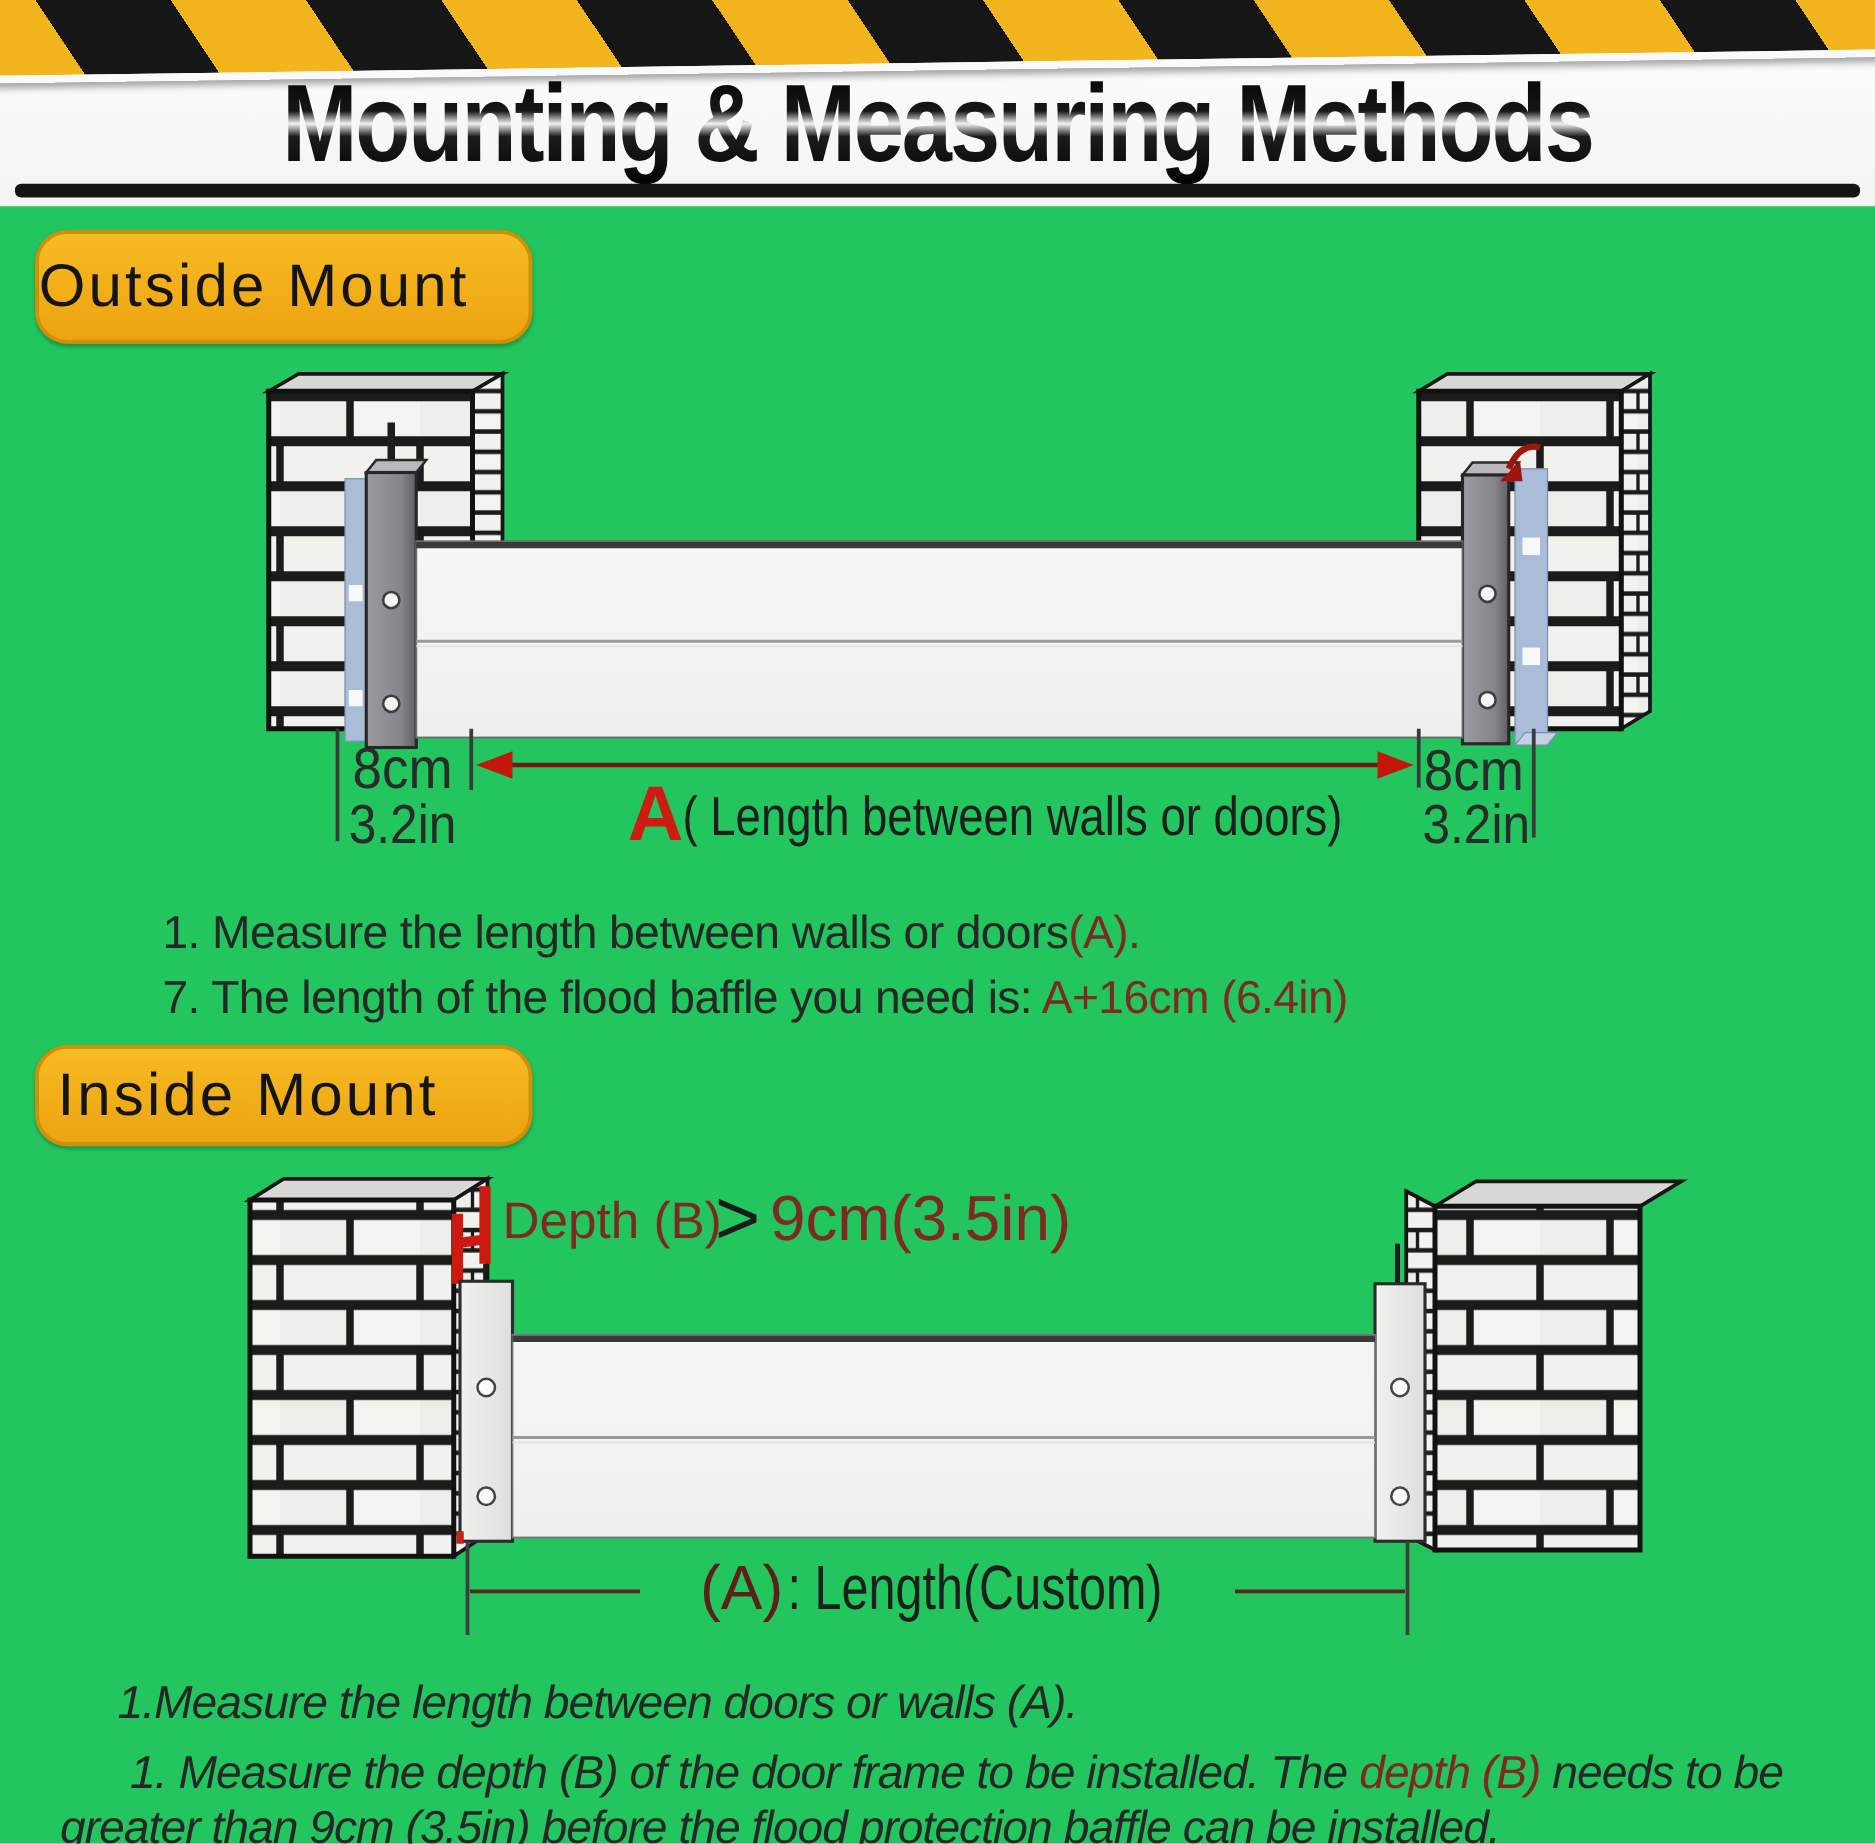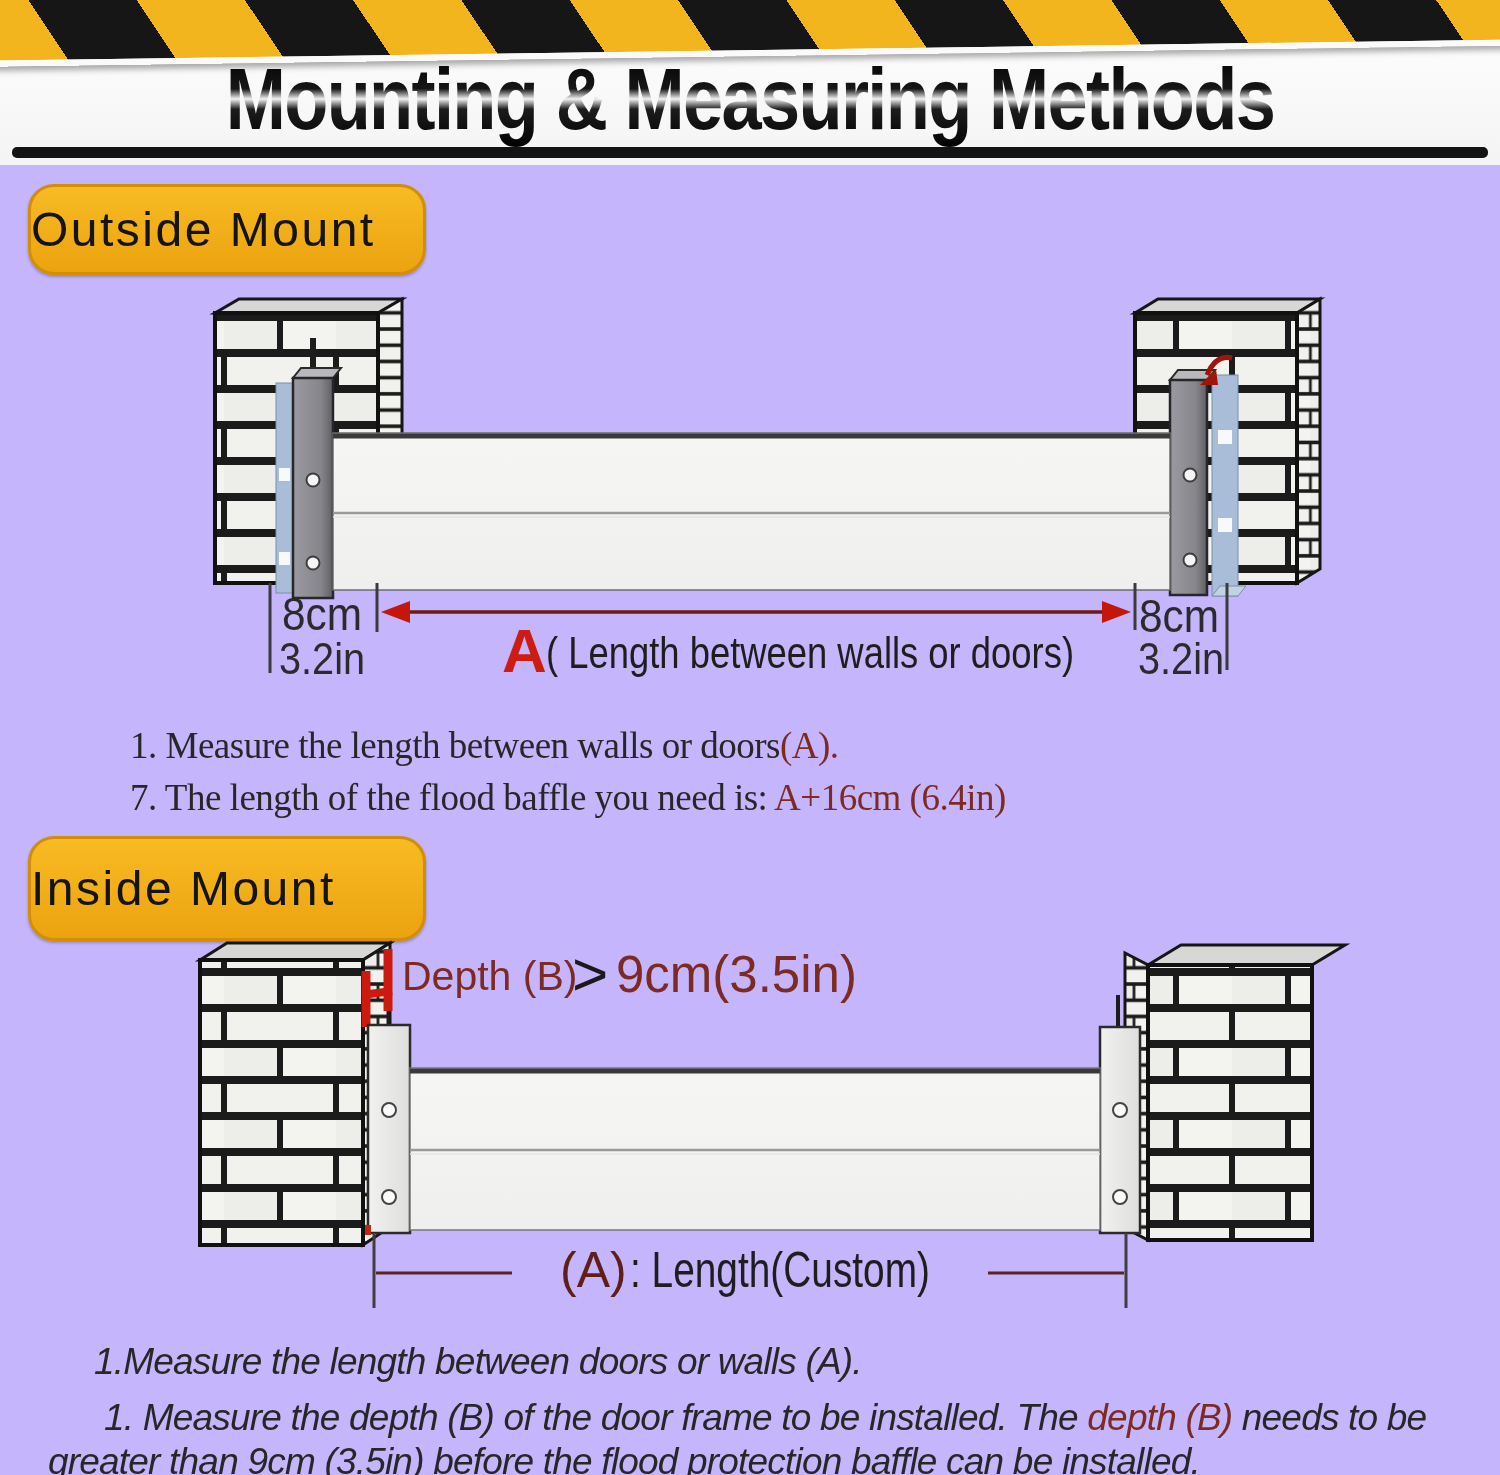--- a/index.html
+++ b/index.html
@@ -1,16 +1,16 @@
 <!DOCTYPE html>
 <html><head>
 <meta charset="utf-8">
 <style>
   html,body{margin:0;padding:0;background:#ffffff;}
-  .page{position:relative;width:1500px;height:1475px;background:#c4b5fd;overflow:hidden;
+  .page{position:relative;width:1500px;height:1475px;background:#22c55e;overflow:hidden;
         font-family:"Liberation Sans",sans-serif;}
 
   
   .header{position:absolute;top:0;left:0;width:1500px;height:165px;overflow:hidden;background:linear-gradient(180deg,#ffffff,#f4f4f4);}
   .hazard{position:absolute;top:-64px;left:-40px;width:1600px;height:114px;
           background:repeating-linear-gradient(57deg,#f2b51d 0 90px,#161616 90px 180px);
           transform:rotate(-0.8deg);border-bottom:6px solid #fafafa;
           box-shadow:0 4px 6px rgba(0,0,0,.35);}
   .title{position:absolute;top:48px;left:0;width:1500px;text-align:center;
          font-size:88px;font-weight:bold;letter-spacing:-2px;
@@ -20,32 +20,32 @@
          white-space:nowrap;}
   .black-bar{position:absolute;top:147px;left:12px;width:1476px;height:11px;background:#141414;border-radius:5px;}
 
   
   .badge{position:absolute;left:28px;width:398px;height:91px;
          background:linear-gradient(180deg,#f7bb24,#eca30f);
          border:3px solid #d28e04;border-radius:26px;box-sizing:border-box;
          display:flex;align-items:center;justify-content:flex-start;
          font-size:48px;letter-spacing:2.5px;color:#141414;box-shadow:0 2px 3px rgba(0,0,0,.25);}
   .badge-outside{top:184px;}
-  .badge-inside{top:836px;height:105px;}
+  .badge-inside{top:836px;height:81px;padding-left:15px;}
 
   
   .diagram1{position:absolute;top:280px;left:0;width:1500px;height:425px;}
   .diagram2{position:absolute;top:935px;left:0;width:1500px;height:400px;}
   svg text{font-family:"Liberation Sans",sans-serif;}
 
   
   .steps{color:#272727;}
   .steps .maroon{color:#7d2b22;}
   .steps-outside{position:absolute;top:724px;left:130px;font-size:37px;letter-spacing:-0.5px;line-height:44px;}
-  .steps-outside p{margin:0 17px 8px 0;font-family:Liberation Serif, serif;}
+  .steps-outside p{margin:0 17px 8px 0;}
   .steps-inside{position:absolute;top:1340px;left:48px;width:1444px;font-size:37px;letter-spacing:-0.8px;line-height:44px;}
   .steps-inside p{margin:0;font-style:italic;}
   .steps-inside .step-one{padding-left:46px;margin-bottom:12px;}
   .steps-inside .step-two{text-indent:56px;}
 </style>
 </head>
 <body>
 
 <div class="page">
 

